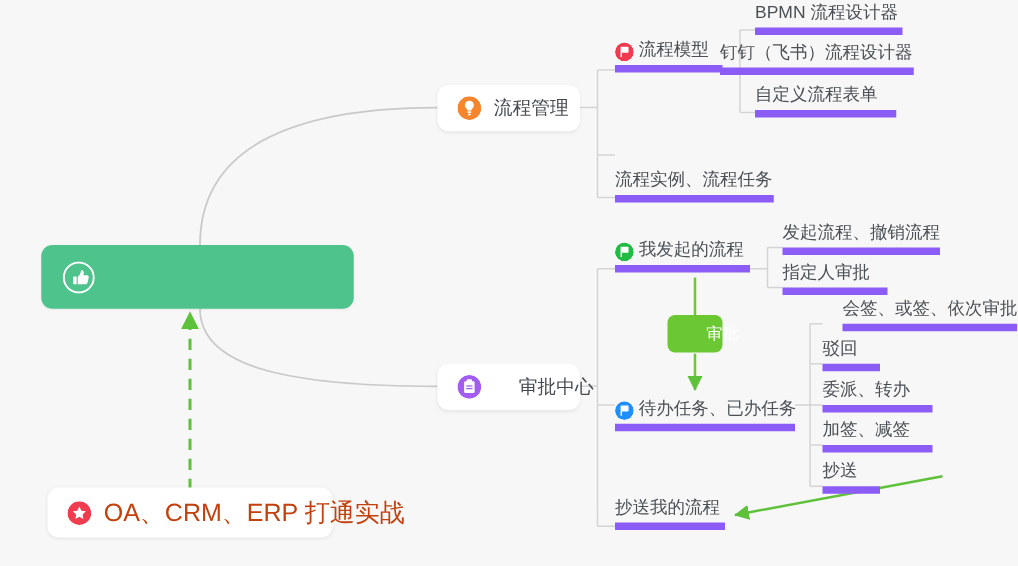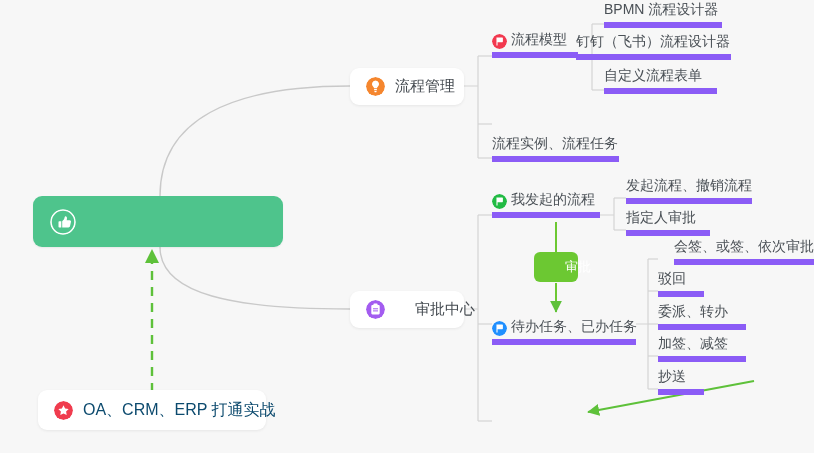--- a/index.html
+++ b/index.html
@@ -60,22 +60,22 @@
     box-shadow: 0 1px 3px rgba(0,0,0,0.07);
     padding: 0 16px;
   }
   .card .lbl {
     color: #444a50;
     font-size: 15px;
     margin-left: 10px;
     white-space: nowrap;
   }
   .card.callout .lbl {
-    font-size: 16px;
-    color: #0c4a6e;
+    font-size: 20px;
+    color: #c2410c;
   }
 
   
   .unode {
     position: absolute;
     display: flex;
     align-items: flex-end;
     border-bottom: 6px solid #8b5cf6;
     padding-bottom: 3px;
     box-sizing: border-box;
@@ -250,20 +250,23 @@
   <div class="unode" style="left:658px; top:310px; width:88px; height:20px;">
     <span class="lbl">委派、转办</span>
   </div>
   <div class="unode" style="left:658px; top:342px; width:88px; height:20px;">
     <span class="lbl">加签、减签</span>
   </div>
   <div class="unode" style="left:658px; top:375px; width:46px; height:20px;">
     <span class="lbl">抄送</span>
   </div>
 
+  <div class="unode" style="left:492px; top:404px; width:88px; height:20px;">
+    <span class="lbl">抄送我的流程</span>
+  </div>
 
   <div class="badge" style="left:534px; top:252px; width:44px; height:30px;">审批</div>
 
   <div class="card callout" style="left:38px; top:390px; width:228px; height:40px;">
     <svg class="ico" viewBox="0 0 19 19">
       <circle cx="9.5" cy="9.5" r="9.5" fill="#f03c4e"></circle>
       <path d="M9.5 4.2 l1.6 3.3 l3.6 0.5 l-2.6 2.5 l0.6 3.6 l-3.2 -1.7 l-3.2 1.7 l0.6 -3.6 l-2.6 -2.5 l3.6 -0.5 z" fill="#ffffff"></path>
     </svg>
     <span class="lbl">OA、CRM、ERP 打通实战</span>
   </div>

